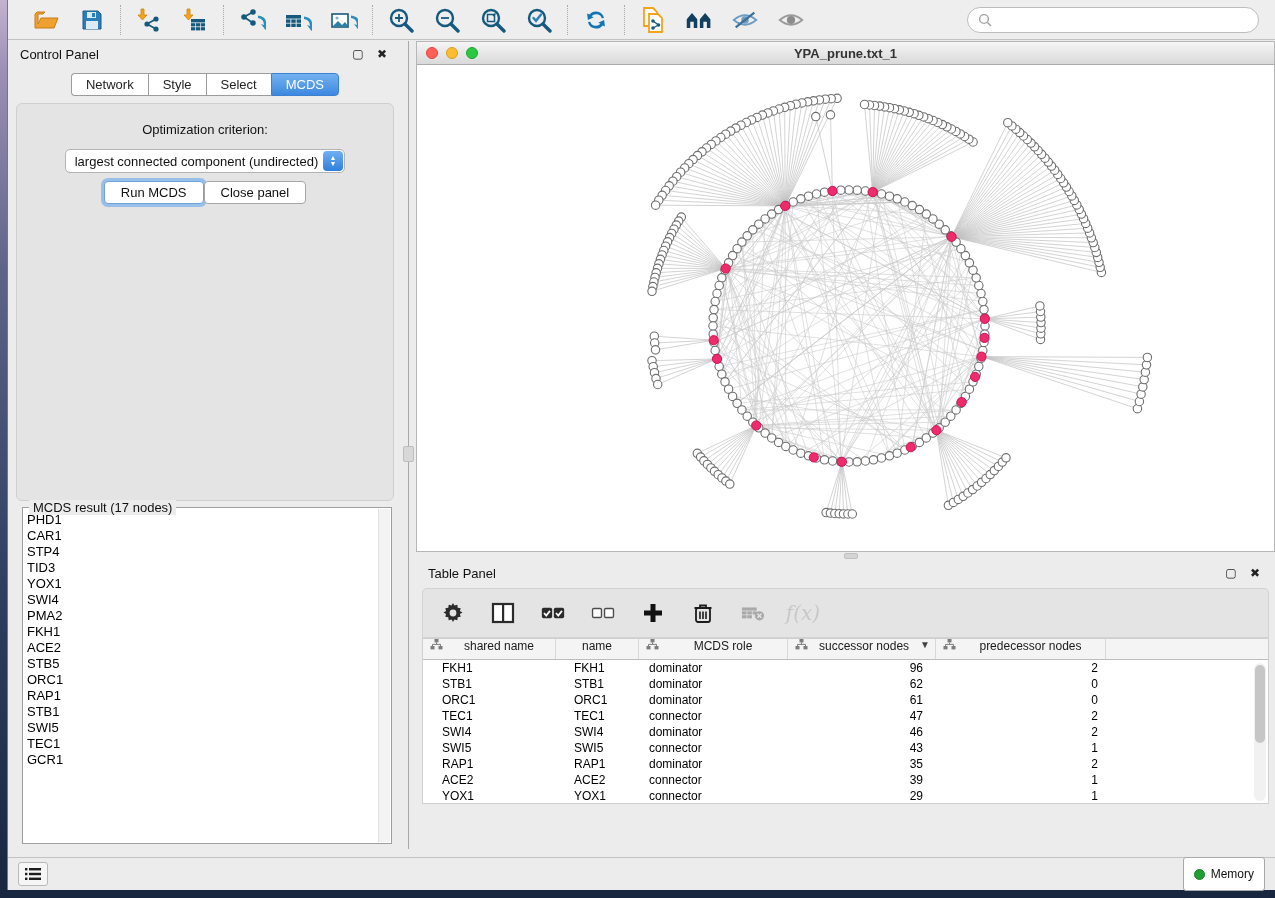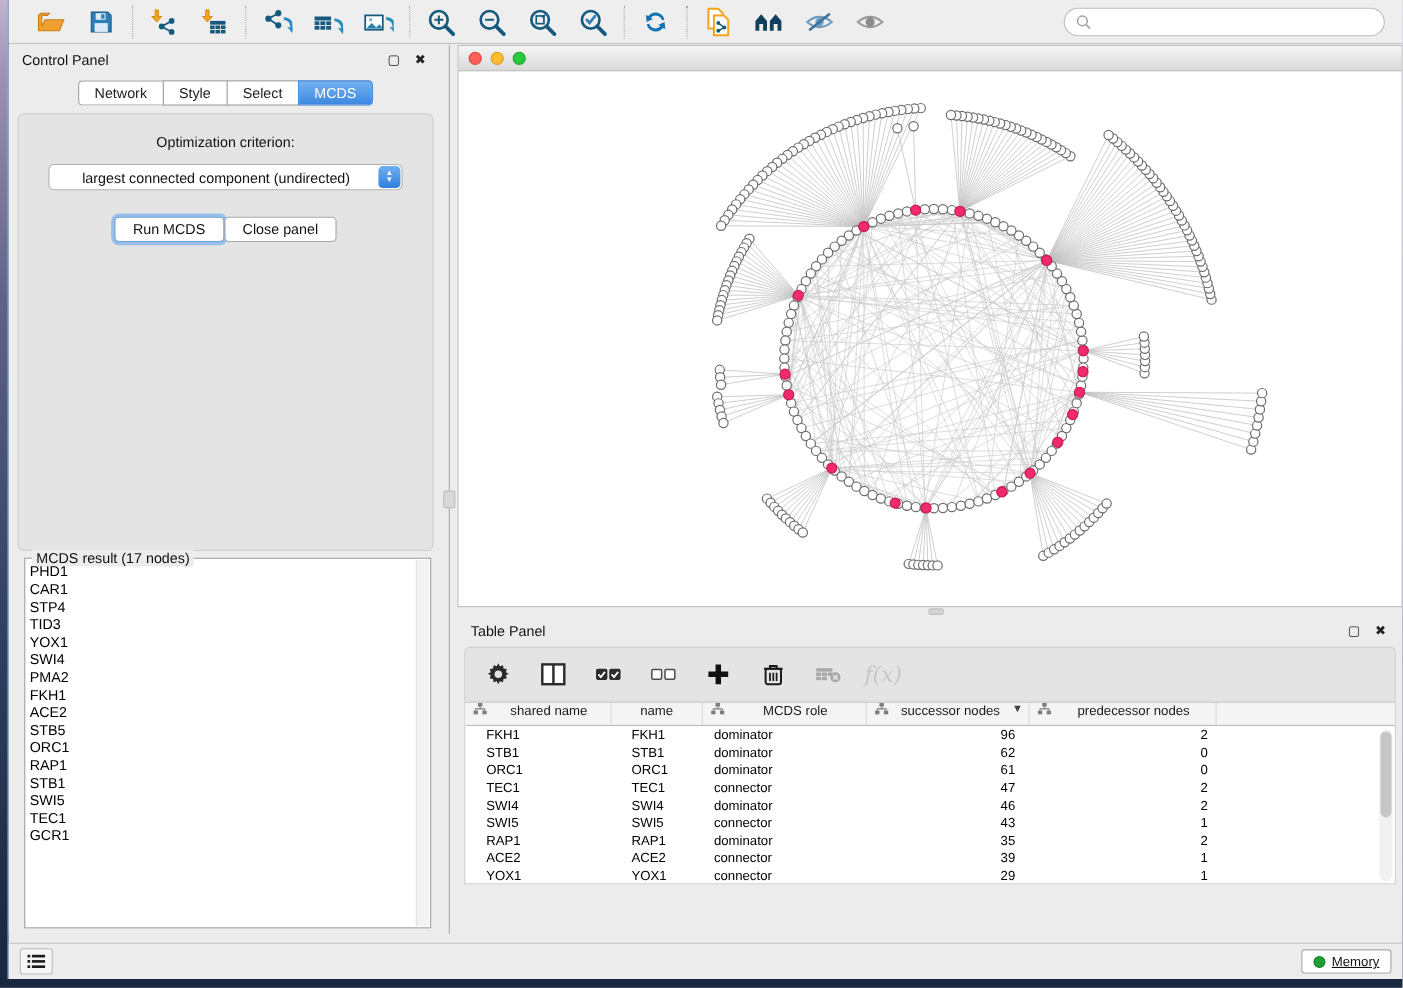--- a/index.html
+++ b/index.html
@@ -26,24 +26,24 @@
   .panel-titlebar { height:26px; display:flex; align-items:center; padding:0 12px; font-size:13px; color:#111; }
   .panel-titlebar .flex { flex:1; }
   .mini-btn { width:16px; height:16px; display:flex; align-items:center; justify-content:center; font-size:12px; color:#222; cursor:pointer; margin-left:8px; }
   .cp-tabs { display:flex; justify-content:center; margin-top:6px;text-align:center; }
   .cp-tab { font-size:13px; padding:3px 14px; background:#fff; border:1px solid #9c9c9c; border-right:none; color:#222; cursor:pointer; }
   .cp-tab:first-child { border-radius:4px 0 0 4px; }
   .cp-tab.last { border-right:1px solid #9c9c9c; border-radius:0 4px 4px 0; }
   .cp-tab.active { background:linear-gradient(180deg,#74b2f0 0%,#3c88e0 100%); border-color:#3c80d0; color:#fff; }
   .cp-inner { position:absolute; left:8px; right:8px; top:62px; height:398px; background:#e4e4e4; border:1px solid #cfcfcf; border-radius:6px; }
   .opt-label { text-align:center; font-size:13px; color:#111; margin-top:18px; }
-  .combo { margin:12px auto 0 auto; width:322px; height:24px; background:#fff; border:1px solid #b3b3b3; border-radius:5px; display:flex; align-items:center; position:relative; cursor:pointer; }
+  .combo { margin:12px auto 0 auto; width:280px; height:24px; background:#fff; border:1px solid #b3b3b3; border-radius:5px; display:flex; align-items:center; position:relative; cursor:pointer; }
   .combo-text { flex:1; text-align:center; font-size:13px; color:#111; padding-left:4px; white-space:nowrap; overflow:hidden; }
   .combo-stepper { width:20px; height:20px; margin-right:1px; border-radius:4px; background:linear-gradient(180deg,#6fb0f2 0%,#2f7fdd 100%); display:flex; flex-direction:column; align-items:center; justify-content:center; color:#fff; font-size:7px; line-height:6px; }
-  .btn-row { display:flex; justify-content:center; margin-top:24px; }
+  .btn-row { display:flex; justify-content:center; margin-top:8px; }
   .push-btn { font-size:13px; color:#111; background:#fff; border:1px solid #a6a6a6; border-radius:4px; padding:3px 16px; cursor:pointer; }
   .push-btn.focused { box-shadow:0 0 0 3px rgba(110,170,235,.65); border-color:#6ea3d8; }
 
   .mcds-box { position:absolute; left:14px; right:10px; top:466px; bottom:5px; border:1px solid #9e9e9e; background:#fff; }
   .mcds-legend { position:absolute; top:-8px; left:6px; background:#ececec; font-size:13px; padding:0 4px; color:#111; }
   .mcds-list { position:absolute; inset:4px 14px 2px 4px; overflow:hidden; font-size:13px; color:#000; }
   .mcds-list div { line-height:16px; }
   .mcds-scroll { position:absolute; top:1px; bottom:1px; right:1px; width:12px; background:#f3f3f3; border-left:1px solid #e0e0e0; }
 
   
@@ -90,21 +90,21 @@
 
   .tp-tabs { position:absolute; left:0; right:0; bottom:22px; display:flex; justify-content:center; }
   .tp-tab { font-size:13px; padding:3px 13px; background:#fff; border:1px solid #adadad; border-right:none; color:#111; cursor:pointer; }
   .tp-tab:first-child { border-radius:4px 0 0 4px; }
   .tp-tab.last { border-right:1px solid #adadad; border-radius:0 4px 4px 0; }
   .tp-tab.active { background:linear-gradient(180deg,#6fb1f4 0%,#2f86e6 100%); border-color:#2f7fd6; color:#fff; }
 
   
   .statusbar { position:absolute; left:0; right:0; bottom:0; height:33px; background:#ececec; border-top:1px solid #c2c2c2; display:flex; align-items:center; padding:0 10px; }
   .list-btn { width:30px; height:24px; background:#f6f6f6; border:1px solid #b9b9b9; border-radius:3px; display:flex; align-items:center; justify-content:center; cursor:pointer; }
-  .memory-btn { margin-left:auto; height:22px; background:#fff; border:1px solid #a8a8a8; border-radius:3px; display:flex; align-items:center; gap:6px; padding:0 10px; font-size:12px; color:#111; cursor:pointer;text-decoration:underline; }
+  .memory-btn { margin-left:auto; height:34px; background:#fff; border:1px solid #a8a8a8; border-radius:3px; display:flex; align-items:center; gap:6px; padding:0 10px; font-size:12px; color:#111; cursor:pointer; }
   .memdot { width:11px; height:11px; border-radius:50%; background:#1e9e33; border:1px solid #15822a; }
 </style>
 </head>
 <body>
 
 <div class="app">
 
   <div class="toolbar">
     <div class="tb-group">
       <div class="tb-btn">
@@ -324,20 +324,21 @@
     <div class="handle"></div>
   </div>
 
   <div class="net-frame">
     <div class="net-titlebar">
       <div class="lights">
         <span class="light red"></span>
         <span class="light yellow"></span>
         <span class="light green"></span>
       </div>
+      <div class="net-title">YPA_prune.txt_1</div>
     </div>
     <div class="net-canvas" id="net-canvas"><svg width="867" height="488" viewBox="0 0 867 488">
      <g stroke="#979797" stroke-width="0.6" opacity="0.5">
             <line x1="368.2" y1="140.9" x2="487.8" y2="137.0"></line>
             <line x1="368.2" y1="140.9" x2="487.8" y2="137.0"></line>
             <line x1="368.2" y1="140.9" x2="480.2" y2="388.2"></line>
             <line x1="368.2" y1="140.9" x2="341.8" y2="362.8"></line>
             <line x1="368.2" y1="140.9" x2="311.6" y2="197.8"></line>
             <line x1="368.2" y1="140.9" x2="335.8" y2="164.8"></line>
             <line x1="368.2" y1="140.9" x2="297.0" y2="277.4"></line>

